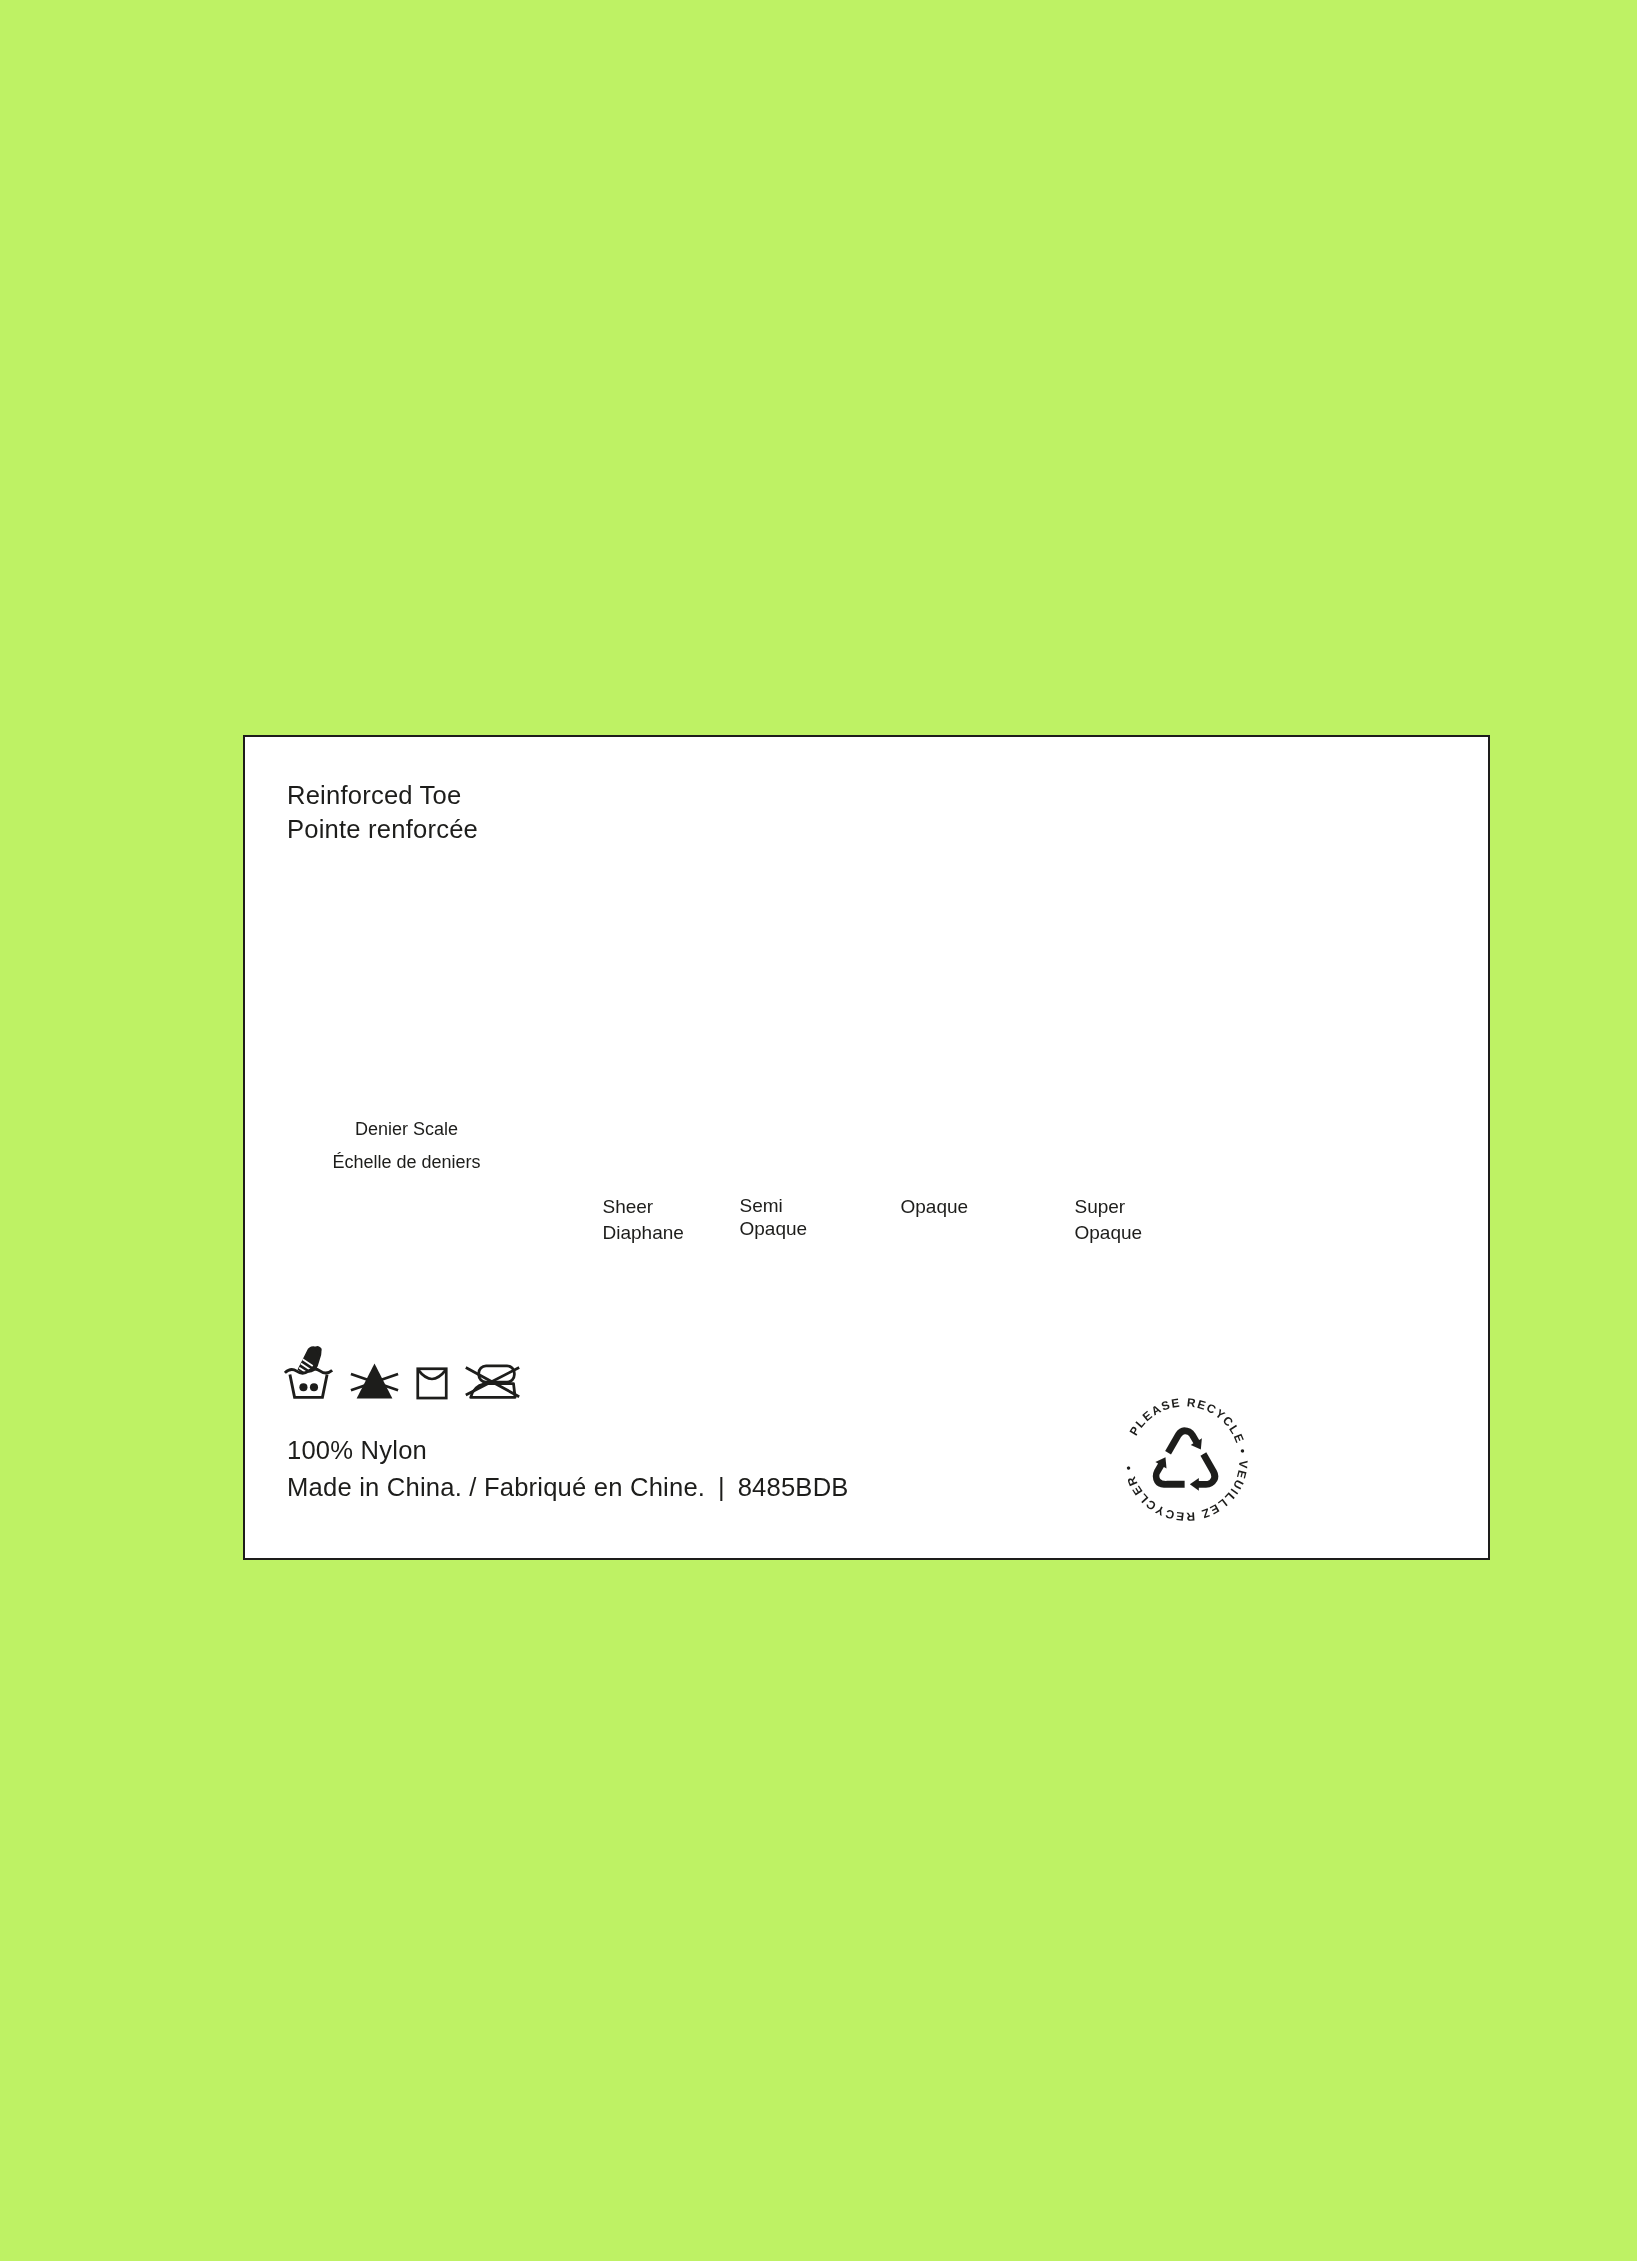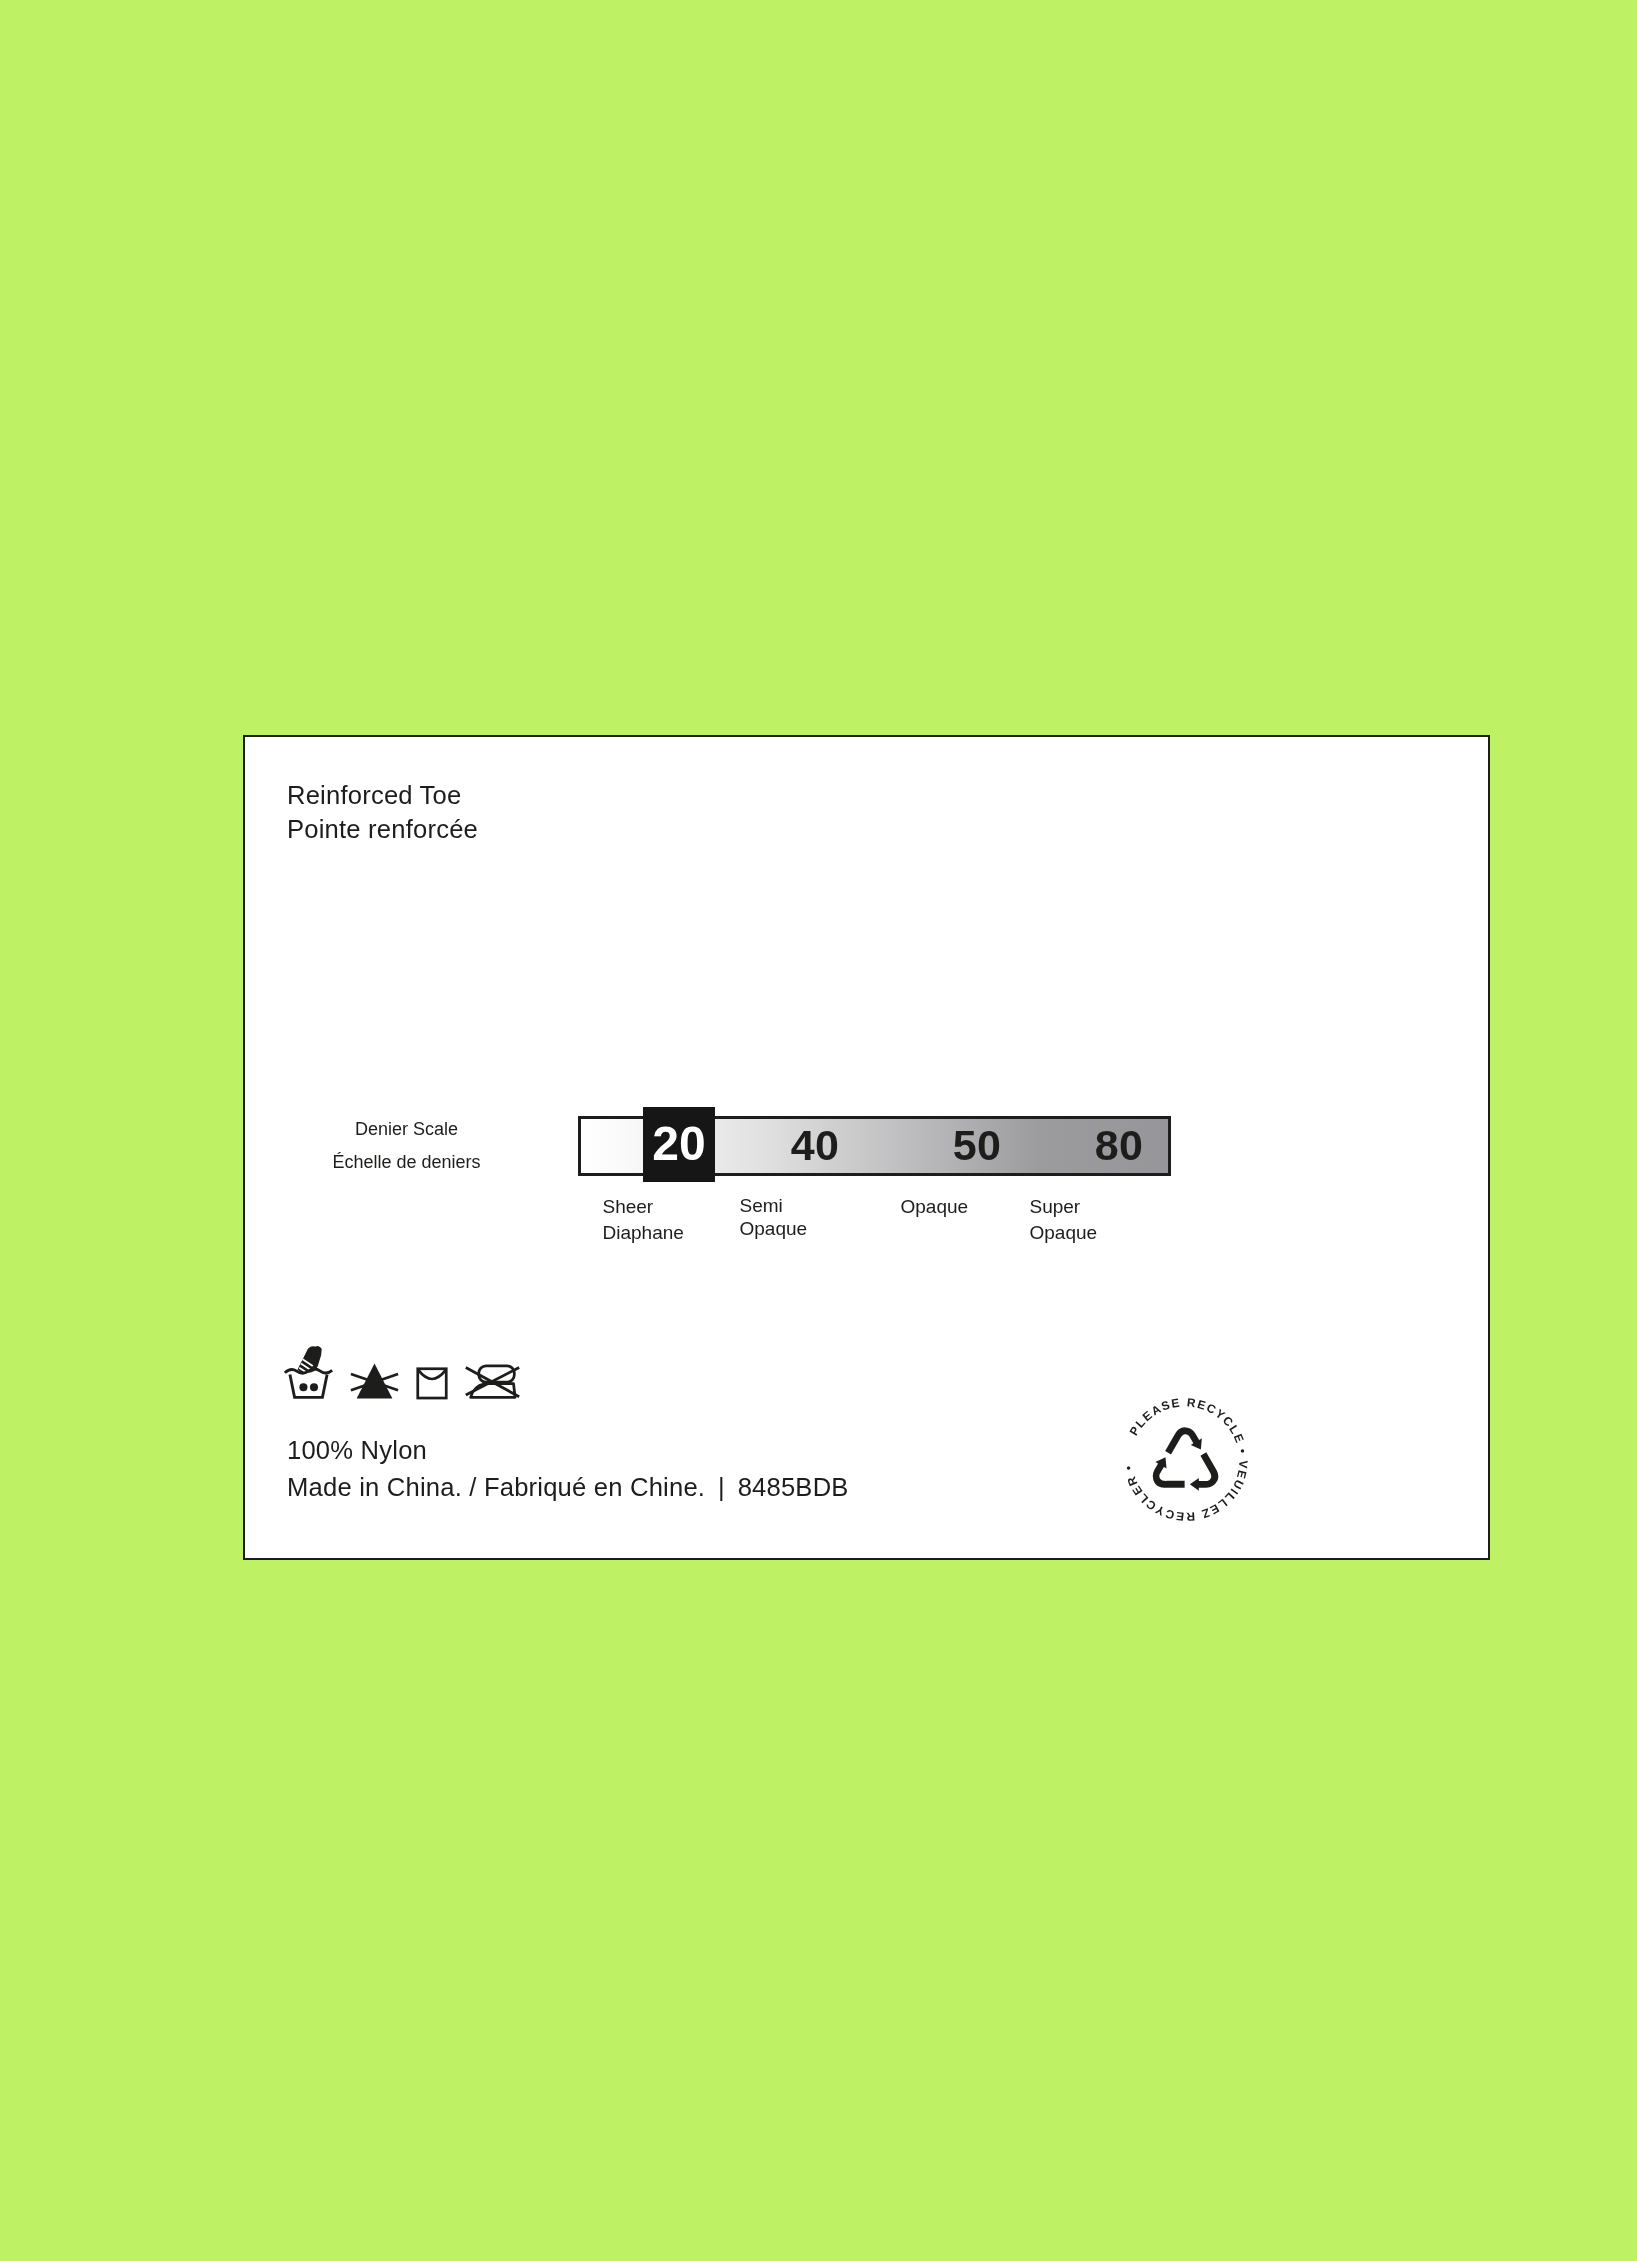--- a/index.html
+++ b/index.html
@@ -36,21 +36,21 @@
     width:72px; height:75px; background:#161616;
     color:#ffffff; text-align:center; line-height:73px;
     font-size:48px; font-weight:bold;
   }
   .denier-labels {
     position:absolute; left:578px; top:1194px; width:593px; height:68px;
     font-size:19px; 
   }
   .dlab { position:absolute; top:0; transform:translateX(-50%); width:153px; line-height:26.4px; }
   .dlab-0 { left:101px; } .dlab-1 { left:238px; line-height:23px; }
-  .dlab-2 { left:399px; } .dlab-3 { left:528px; }
+  .dlab-2 { left:399px; } .dlab-3 { left:573px; }
   .care-row {
     position:absolute; left:284px; top:1344px; height:56px;
     display:flex; align-items:flex-end; gap:17px;
   }
   .care-row svg { display:block; }
   .materials {
     position:absolute; left:287px; top:1422px;
     font-size:25.6px; line-height:37px; letter-spacing:0.2px;margin-top:10px;
   }
   .sep { margin:0 12.8px; }
@@ -73,28 +73,20 @@
   <div class="features">
     <div>Reinforced Toe</div>
     <div>Pointe renforcée</div>
   </div>
 
   <div class="denier-title">
     <div>Denier Scale</div>
     <div>Échelle de deniers</div>
   </div>
 
-  <div class="denier-bar">
-    <div class="hl-block">
-      <span>20</span>
-    </div>
-    <span class="bar-num num-40">40</span>
-    <span class="bar-num num-50">50</span>
-    <span class="bar-num num-80">80</span>
-  </div>
 
   <div class="denier-labels">
     <div class="dlab dlab-0">
       <div>Sheer</div>
       <div>Diaphane</div>
     </div>
     <div class="dlab dlab-1">
       <div>Semi</div>
       <div>Opaque</div>
     </div>

